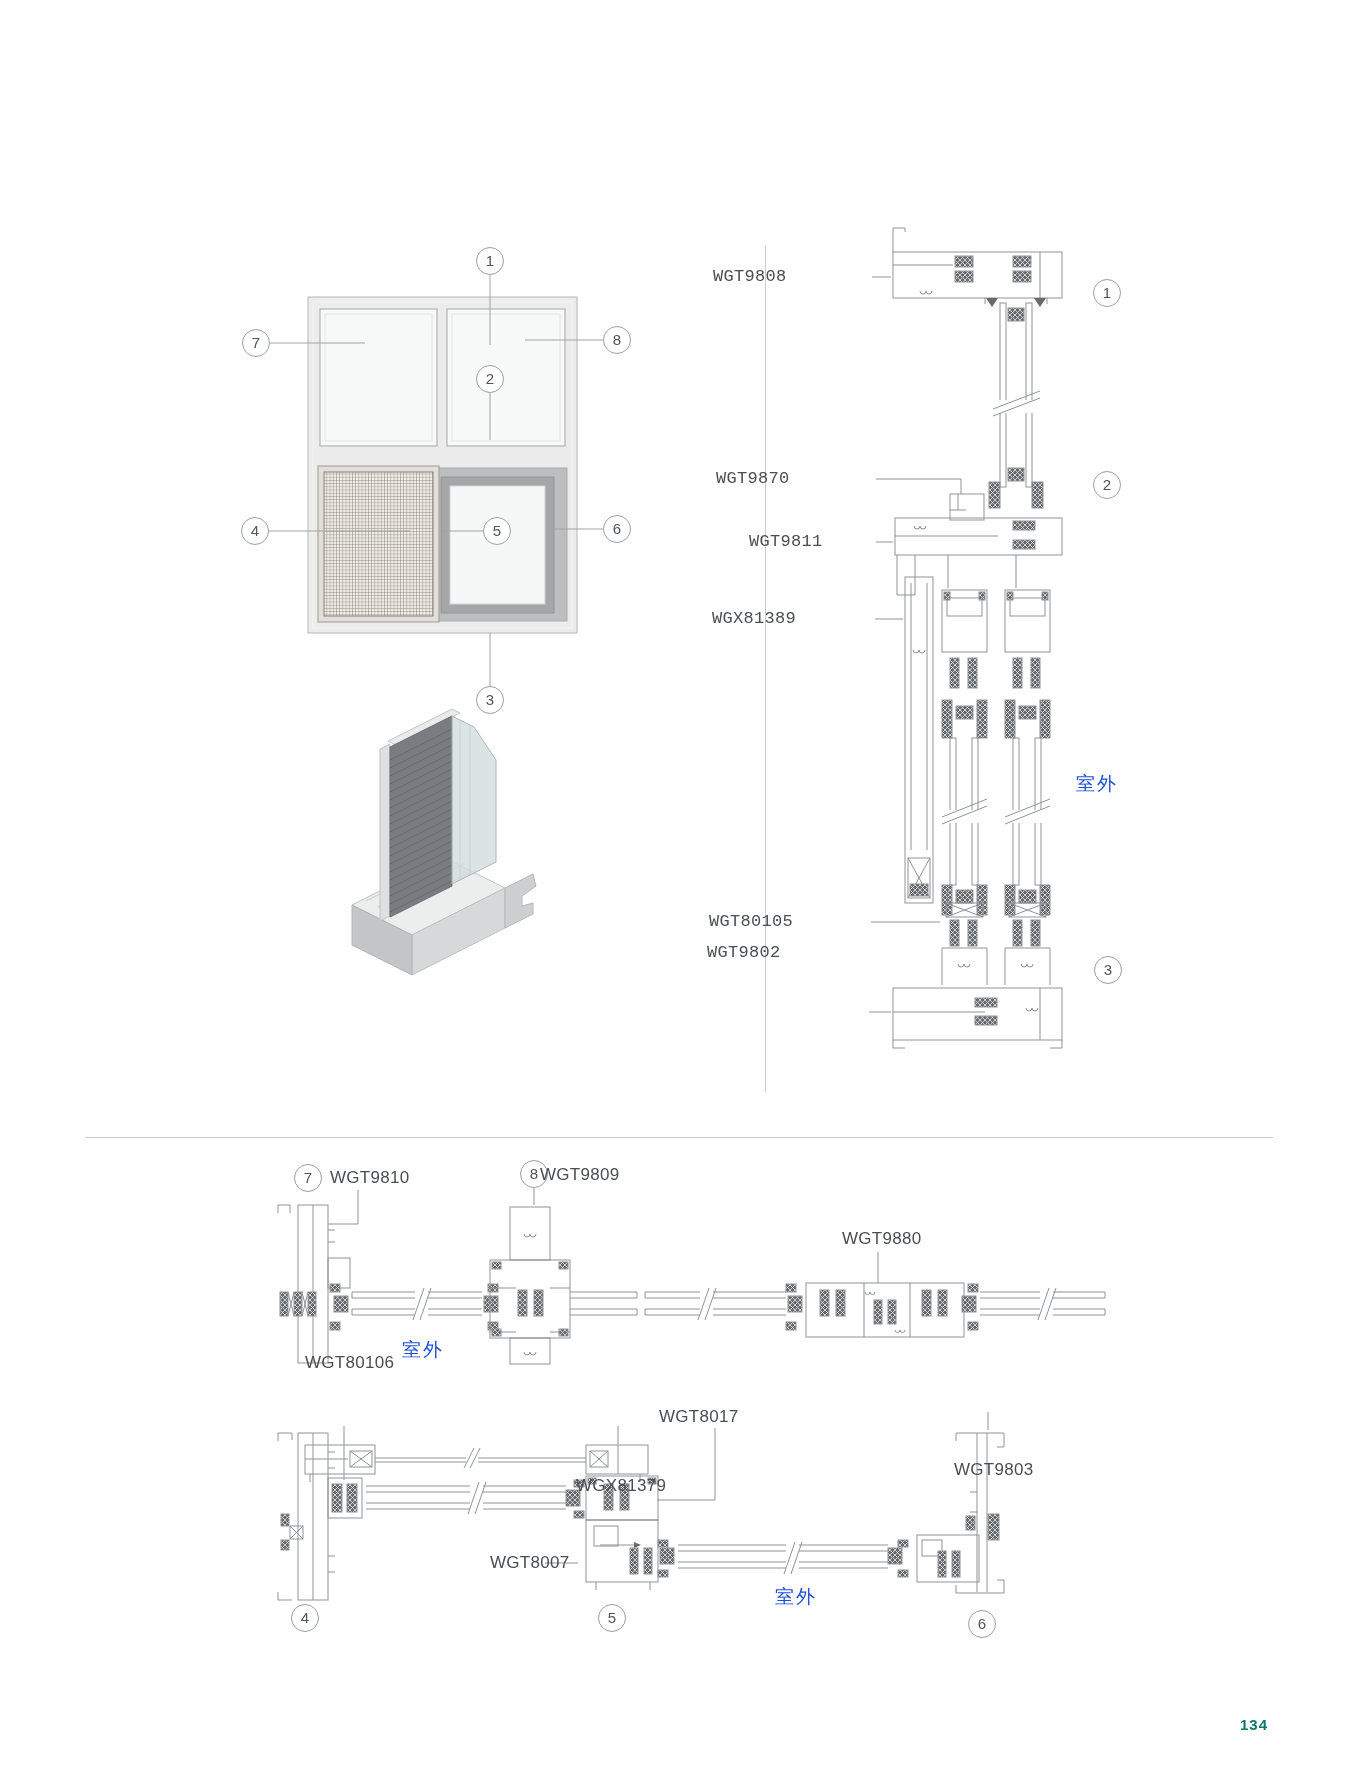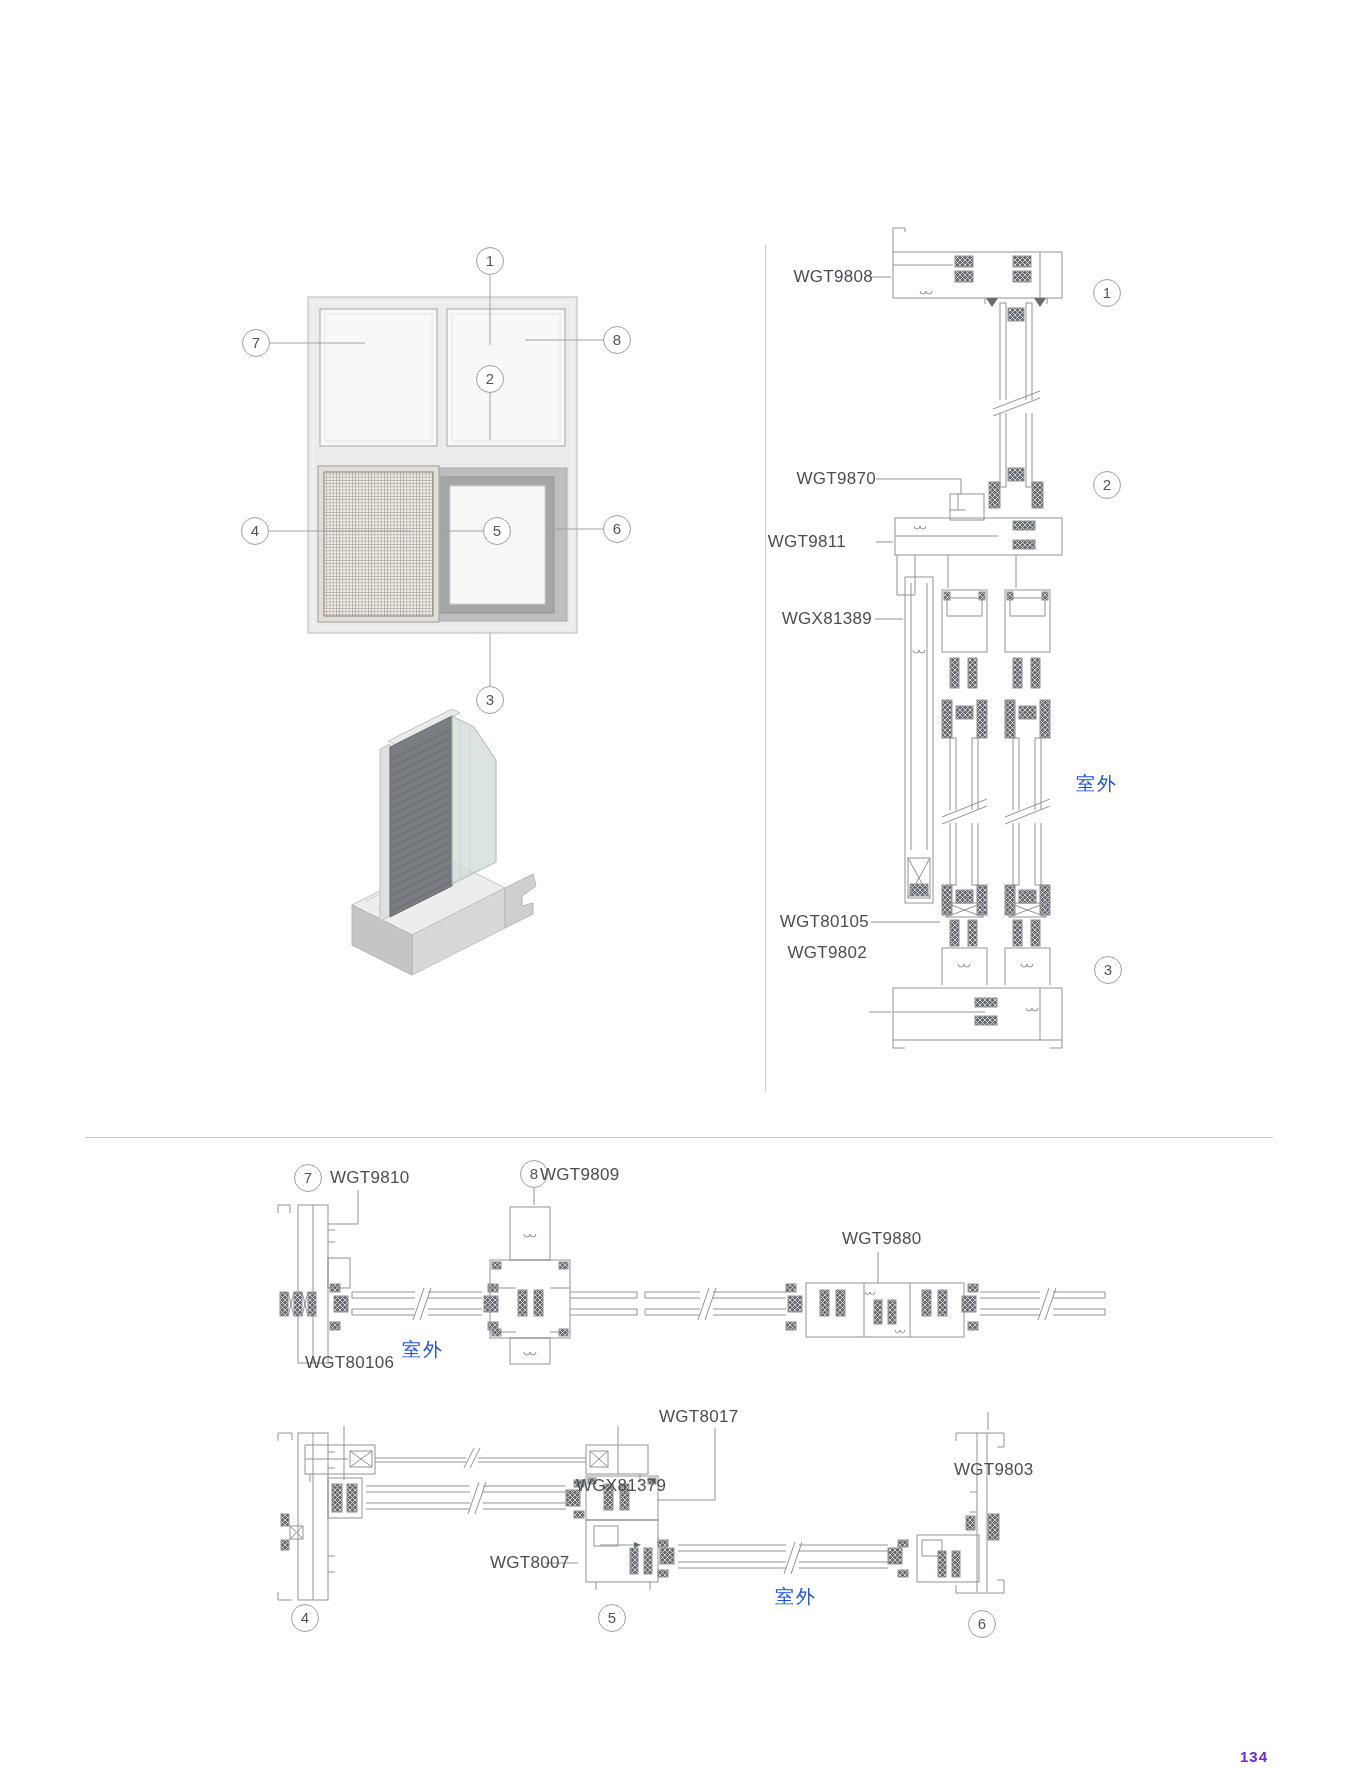--- a/index.html
+++ b/index.html
@@ -5,29 +5,29 @@
   html,body{margin:0;padding:0;background:#ffffff;}
   #page{
     position:relative;width:1358px;height:1770px;background:#ffffff;
     font-family:"Liberation Sans","DejaVu Sans",sans-serif;overflow:hidden;
   }
   svg{position:absolute;overflow:visible;}
   .lbl{
     position:absolute;font-size:17px;color:#4a4e53;letter-spacing:.3px;
     white-space:nowrap;line-height:22px;
   }
-  .lbl.r{width:160px;text-align:right;}
+  .lbl.r{width:160px;font-family:Liberation Mono, monospace;}
   .cjk{font-size:19px;color:#1d4ed8;letter-spacing:2px;}
   .callout{
     position:absolute;width:26px;height:26px;border:1px solid #9aa0a4;border-radius:50%;
     background:#fff;color:#50545a;font-size:15px;line-height:26px;text-align:center;
   }
   .vdivider{position:absolute;left:765px;top:245px;width:1px;height:847px;background:#c9cbcd;}
   .hdivider{position:absolute;left:85px;top:1137px;width:1188px;height:1px;background:#c9cbcd;}
-  .pagenum{position:absolute;left:1240px;top:1716px;font-size:15px;font-weight:700;color:#6d28d9;letter-spacing:1px;margin-top:32px;}
+  .pagenum{position:absolute;left:1240px;top:1716px;font-size:15px;font-weight:700;color:#0f766e;letter-spacing:1px;}
 </style>
 </head>
 <body>
 
 <div id="page">
 
   <svg width="0" height="0" aria-hidden="true">
     <defs>
       <pattern id="hx" width="5" height="5" patternUnits="userSpaceOnUse">
         <rect width="5" height="5" fill="#666a6e"></rect>
@@ -197,21 +197,21 @@
       <path d="M893 1012H985M1040 988V1040"></path>
       <rect x="975" y="998" width="22" height="9" fill="url(#hx)"></rect>
       <rect x="975" y="1016" width="22" height="9" fill="url(#hx)"></rect>
       <path transform="translate(1032,1008)" d="M-6 0a3 3 0 1 0 6 0a3 3 0 1 0 6 0"></path>
       <path d="M893 1040v8h12M1062 1040v8h-12"></path>
     </g>
   </svg>
 
   <span class="lbl r" style="left:713px;top:266px">WGT9808</span>
   <span class="lbl r" style="left:716px;top:468px">WGT9870</span>
-  <span class="lbl r" style="left:686px;top:531px">WGT9811</span>
+  <span class="lbl r" style="left:749px;top:531px">WGT9811</span>
   <span class="lbl r" style="left:712px;top:608px">WGX81389</span>
   <span class="lbl r" style="left:709px;top:911px">WGT80105</span>
   <span class="lbl r" style="left:707px;top:942px">WGT9802</span>
   <span class="callout" style="left:1093px;top:279px">1</span>
   <span class="callout" style="left:1093px;top:471px">2</span>
   <span class="callout" style="left:1094px;top:956px">3</span>
   <span class="lbl cjk" style="left:1076px;top:773px">室外</span>
 
   <svg style="left:230px;top:1150px" width="940" height="510" viewBox="230 1150 940 510">
     <g fill="none" stroke="#8f9397">

